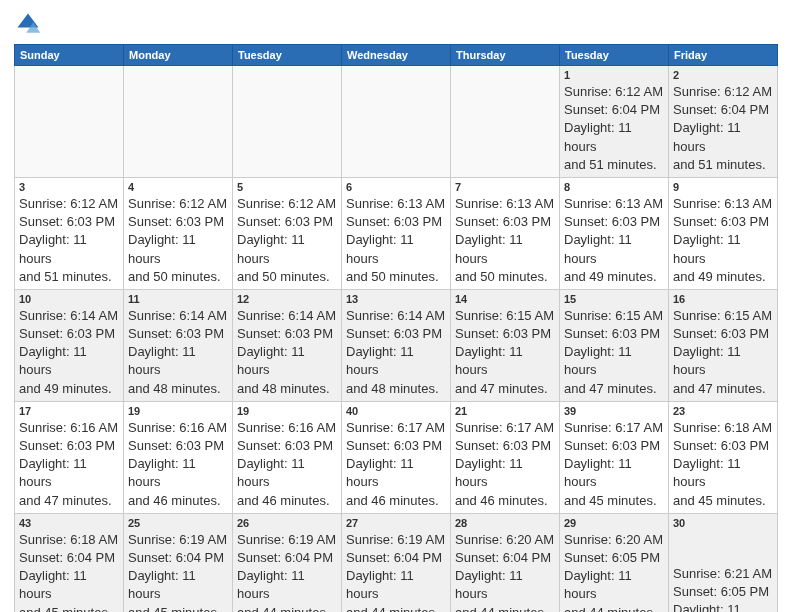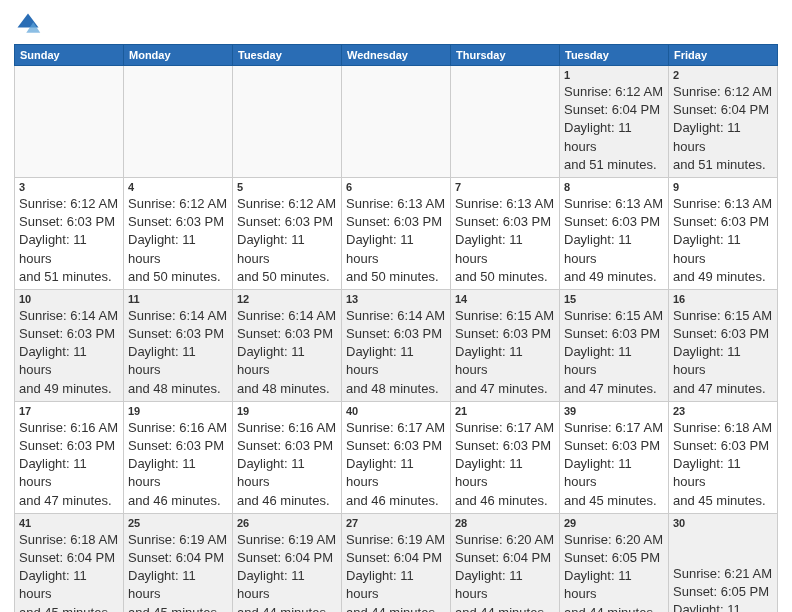--- a/index.html
+++ b/index.html
@@ -298,21 +298,21 @@
           <td>
             <span class="day-num">23</span>
             <div class="day-info" style="white-space: pre-line;">Sunrise: 6:18 AM
 Sunset: 6:03 PM
 Daylight: 11 hours
 and 45 minutes.</div>
           </td>
         </tr>
         <tr>
           <td class="shaded">
-            <span class="day-num">41</span>
+            <span class="day-num">43</span>
             <div class="day-info" style="white-space: pre-line;">Sunrise: 6:18 AM
 Sunset: 6:04 PM
 Daylight: 11 hours
 and 45 minutes.</div>
           </td>
           <td class="shaded">
             <span class="day-num">25</span>
             <div class="day-info" style="white-space: pre-line;">Sunrise: 6:19 AM
 Sunset: 6:04 PM
 Daylight: 11 hours

